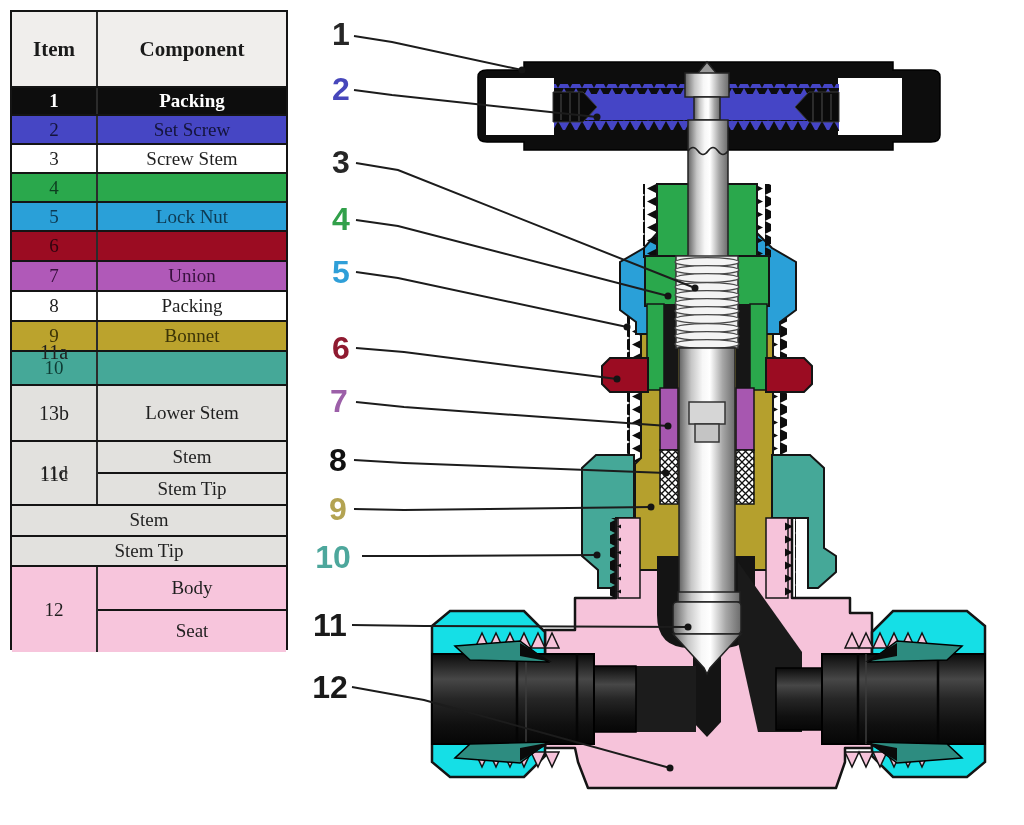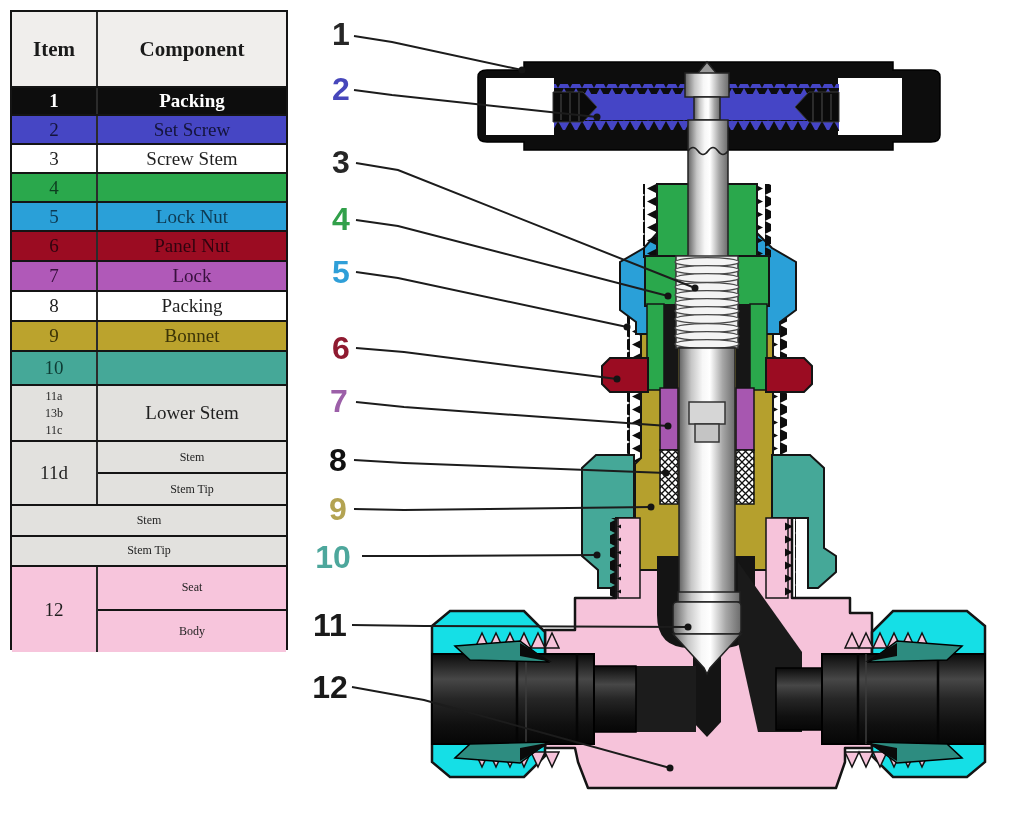--- a/index.html
+++ b/index.html
@@ -15,38 +15,38 @@
   .trow:first-child { border-top:none; }
   .c-item {
     width:86px; flex:0 0 86px; border-right:2px solid #2b2b2b;
     display:flex; align-items:center; justify-content:center; flex-direction:column;
     font-size:19px; color:#1f1f1f;
   }
   .c-comp { flex:1; display:flex; align-items:center; justify-content:center;
     font-size:19px; color:#1f1f1f;border-radius:6px; }
   .c-stack { flex:1; display:flex; flex-direction:column; }
   .sub { flex:1; display:flex; align-items:center; justify-content:center;
-    font-size:12px; color:#1f1f1f; }
+    font-size:19px; color:#1f1f1f; }
   .sub:first-child { border-bottom:2px solid #141414; }
   .thead { height:74px; background:#f0eeec; }
   .thead .c-item, .thead .c-comp { font-weight:bold; font-size:21px; color:#1a1a1a; }
   .h28{height:28px}.h29{height:29px}.h30{height:30px}.h34{height:34px}
   .h56{height:56px}.h64{height:64px}.h61{height:61px}.h87{height:87px}
   .bg-black{background:#0d0d0d}.bg-black .c-item,.bg-black .c-comp{color:#ffffff;font-weight:bold}
   .bg-blue{background:#4646c4}.bg-blue .c-item,.bg-blue .c-comp{color:#14143a}
   .bg-white{background:#ffffff}
   .bg-green{background:#2aa84c}.bg-green .c-item,.bg-green .c-comp{color:#0d3d20}
   .bg-ltblue{background:#2aa0d8}.bg-ltblue .c-item,.bg-ltblue .c-comp{color:#0e3a52}
   .bg-dkred{background:#9b0c22}.bg-dkred .c-item,.bg-dkred .c-comp{color:#30040f}
   .bg-purple{background:#b059b8}.bg-purple .c-item,.bg-purple .c-comp{color:#38103e}
   .bg-olive{background:#bba32d}.bg-olive .c-item,.bg-olive .c-comp{color:#3c3407}
   .bg-teal{background:#45a898}.bg-teal .c-item,.bg-teal .c-comp{color:#0e3b34}
   .bg-gray{background:#e2e1de}
   .bg-pink{background:#f7c5dc}
-  .item-lines { font-size:12px; line-height:17px; text-align:center; }
+  .item-lines { font-size:20px; line-height:17px; text-align:center;gap:44px; }
 
   
   .valve-svg { position:absolute; left:0; top:0; }
   .callout-num { font-family:"Liberation Sans", sans-serif; font-size:32px; font-weight:bold; }
 </style>
 </head>
 <body>
 
 <div class="canvas">
 
@@ -69,25 +69,24 @@
     </div>
     <div class="trow h29 bg-green">
       <div class="c-item">4</div>
     </div>
     <div class="trow h29 bg-ltblue">
       <div class="c-item">5</div>
       <div class="c-comp">Lock Nut</div>
     </div>
     <div class="trow h30 bg-dkred">
       <div class="c-item">6</div>
-      <div class="c-comp">Panel Nut</div>
     </div>
     <div class="trow h30 bg-purple">
       <div class="c-item">7</div>
-      <div class="c-comp">Lock</div>
+      <div class="c-comp">Union</div>
     </div>
     <div class="trow h30 bg-white">
       <div class="c-item">8</div>
       <div class="c-comp">Packing</div>
     </div>
     <div class="trow h30 bg-olive">
       <div class="c-item">9</div>
       <div class="c-comp">Bonnet</div>
     </div>
     <div class="trow h34 bg-teal">
@@ -110,22 +109,22 @@
     </div>
     <div class="trow h61 bg-gray">
       <div class="c-stack">
         <div class="sub">Stem</div>
         <div class="sub">Stem Tip</div>
       </div>
     </div>
     <div class="trow h87 bg-pink">
       <div class="c-item">12</div>
       <div class="c-stack">
+        <div class="sub">Body</div>
         <div class="sub">Seat</div>
-        <div class="sub">Body</div>
       </div>
     </div>
   </div>
 
   <svg class="valve-svg" width="1024" height="825" viewBox="0 0 1024 825" xmlns="http://www.w3.org/2000/svg">
     <defs>
       <linearGradient id="stemGrad" x1="0" y1="0" x2="1" y2="0">
         <stop offset="0" stop-color="#636363"></stop>
           <stop offset="0.22" stop-color="#c6c6c6"></stop>
         <stop offset="0.42" stop-color="#f7f7f7"></stop>

